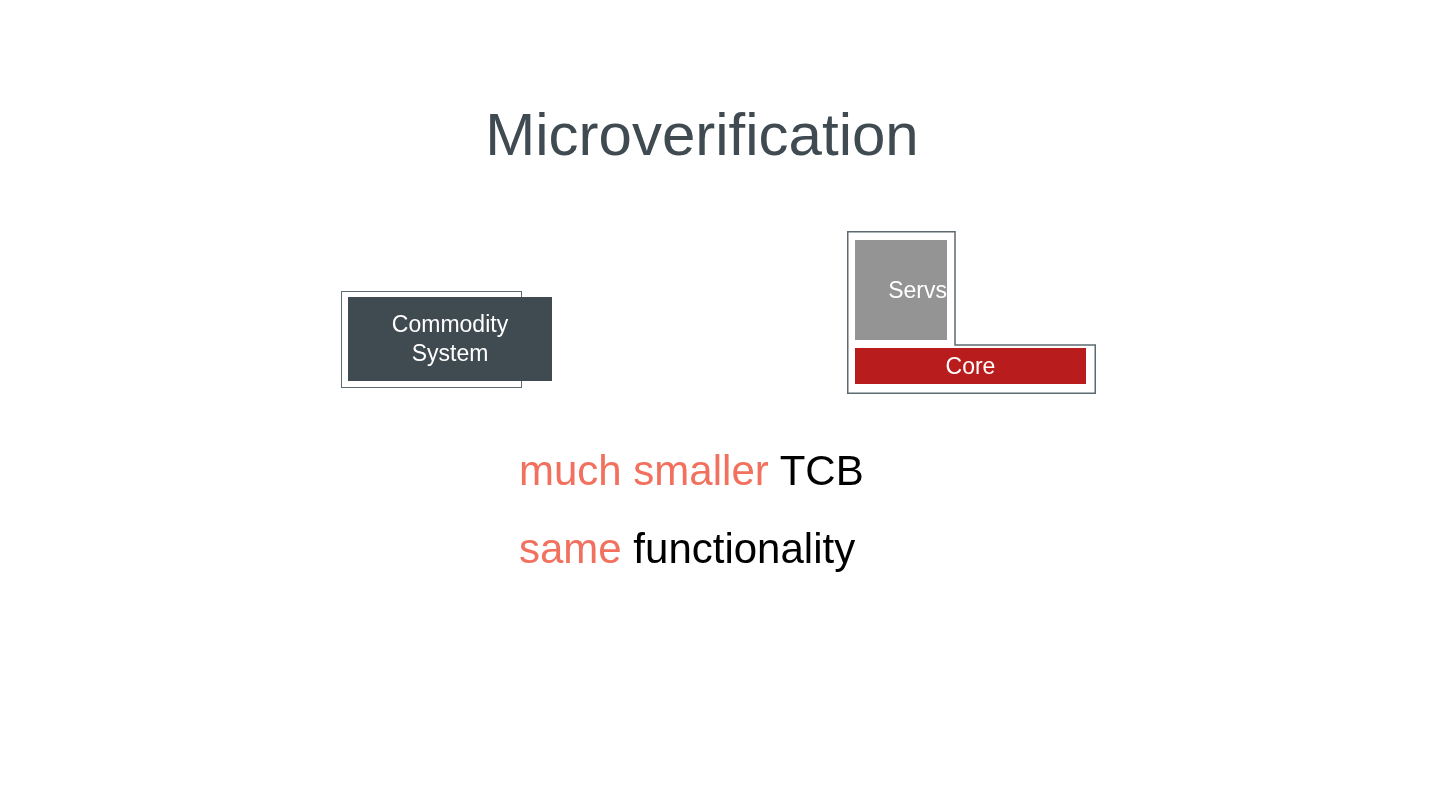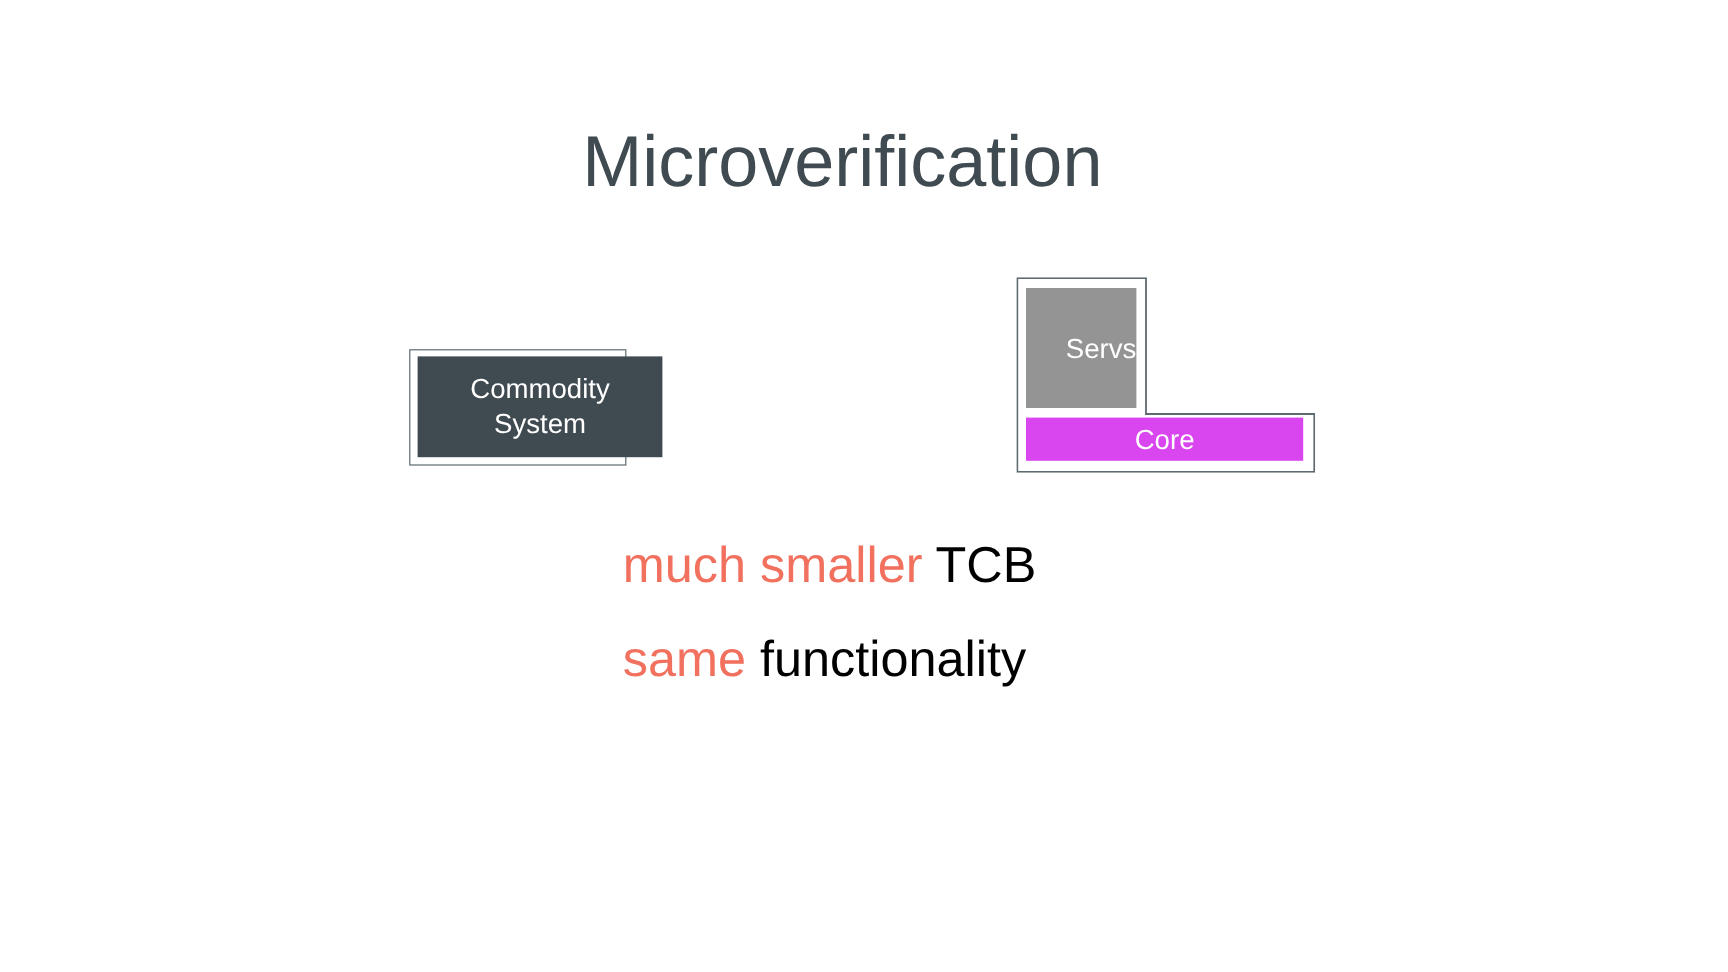--- a/index.html
+++ b/index.html
@@ -90,21 +90,21 @@
     align-items: center;
     justify-content: flex-end;
     box-sizing: border-box;
   }
   #core-block {
     position: absolute;
     left: 8px;
     top: 117px;
     width: 231px;
     height: 36px;
-    background: #d946ef;
+    background: #b91c1c;
     color: #ffffff;
     font-size: 23px;
     display: flex;
     align-items: center;
     justify-content: center;
     box-sizing: border-box;
   }
 
   
   #bullets {

